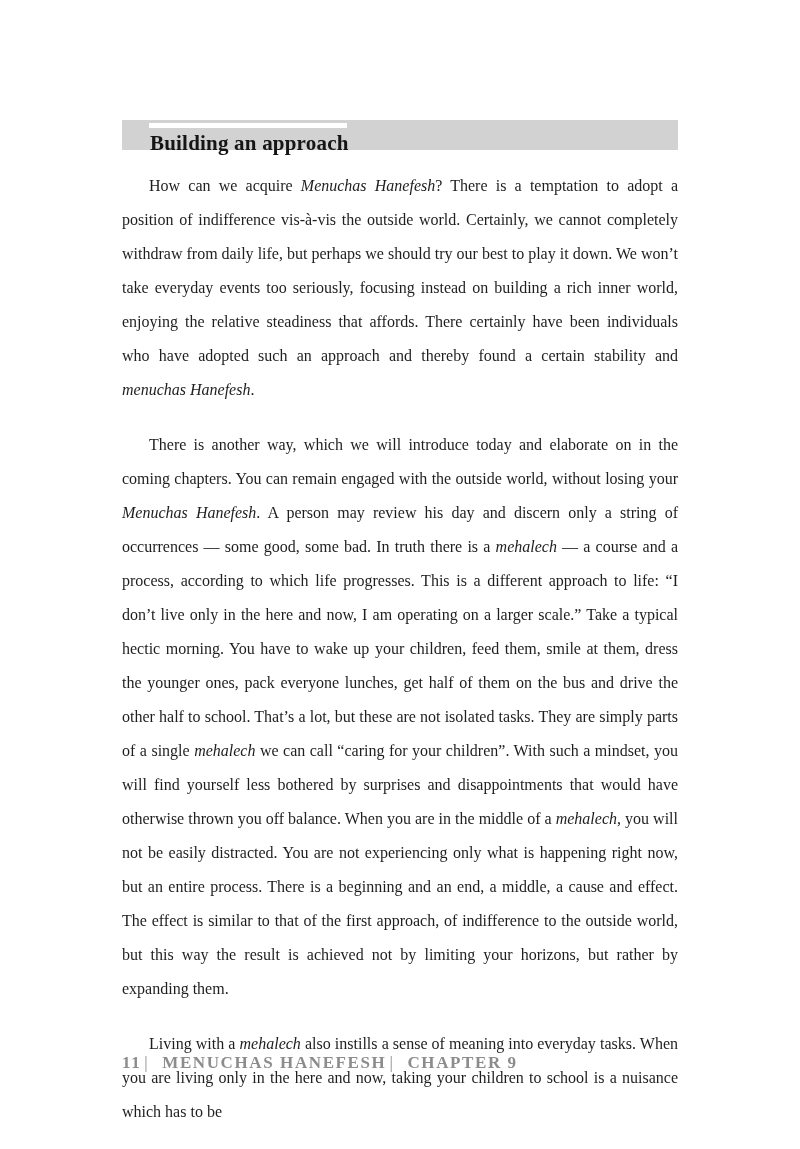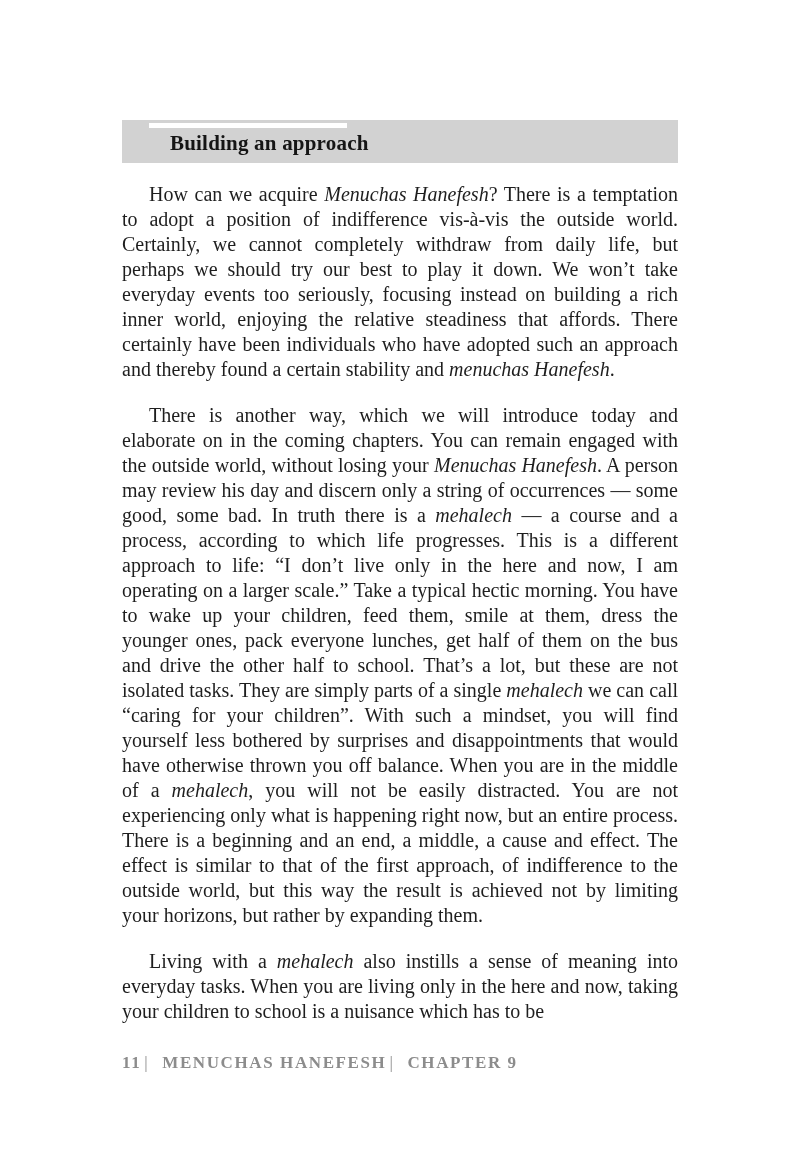--- a/index.html
+++ b/index.html
@@ -20,45 +20,44 @@
   }
   .content {
     position: absolute;
     left: 122px;
     top: 120px;
     width: 556px;
   }
   .section-header {
     position: relative;
     background: var(--header-bg);
-    height: 43px;
+    height: 30px;
     margin-bottom: 19px;
-    padding-left: 20px;
   }
   .header-rule {
     position: absolute;
     left: 27px;
     top: 3px;
     width: 198px;
     height: 5px;
     background: var(--header-rule);
   }
   .header-title {
     margin: 0;
     padding: 12px 0 0 28px;
     font-size: 21px;
     font-weight: bold;
     color: #151515;
     letter-spacing: 0.2px;
     line-height: 1.1;
   }
   .body-text p {
     margin: 0 0 21px 0;
-    font-size: 20px;
-    line-height: 25px;
+    font-size: 16px;
+    line-height: 34px;
     text-align: justify;
     text-indent: 27px;
     color: var(--body-text);
   }
   .body-text p:last-child { margin-bottom: 0; }
   .italic { font-style: italic; }
   .footer {
     position: absolute;
     left: 122px;
     top: 1053px;

